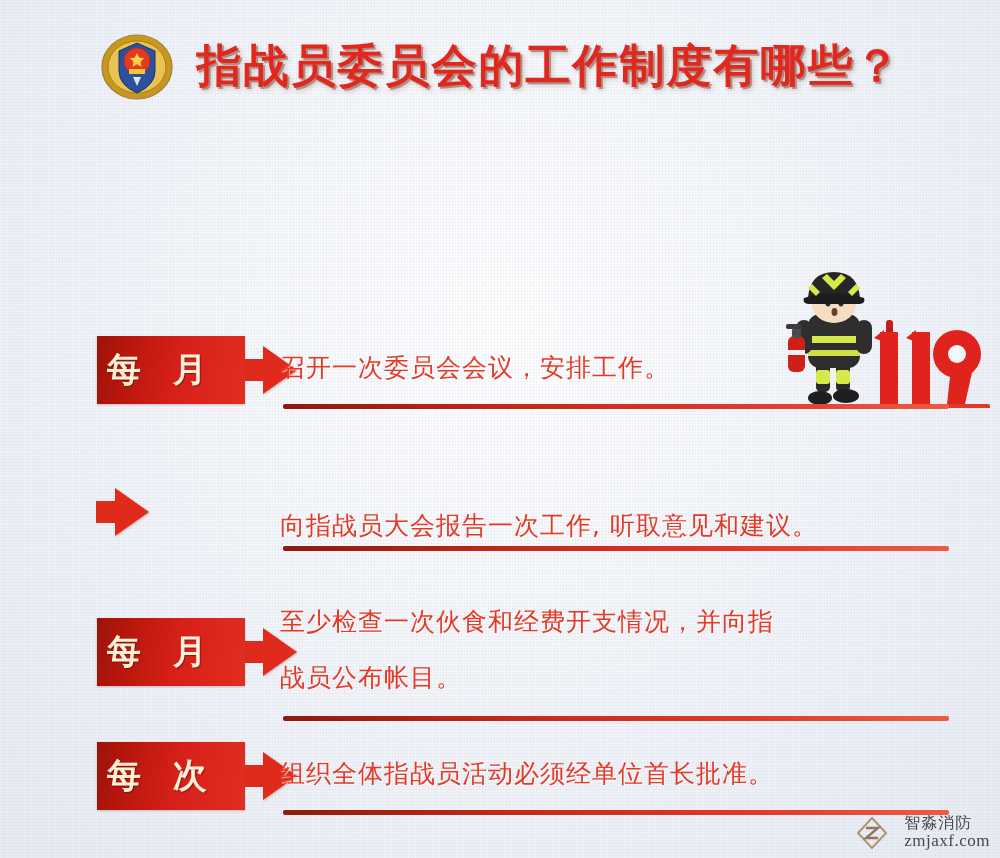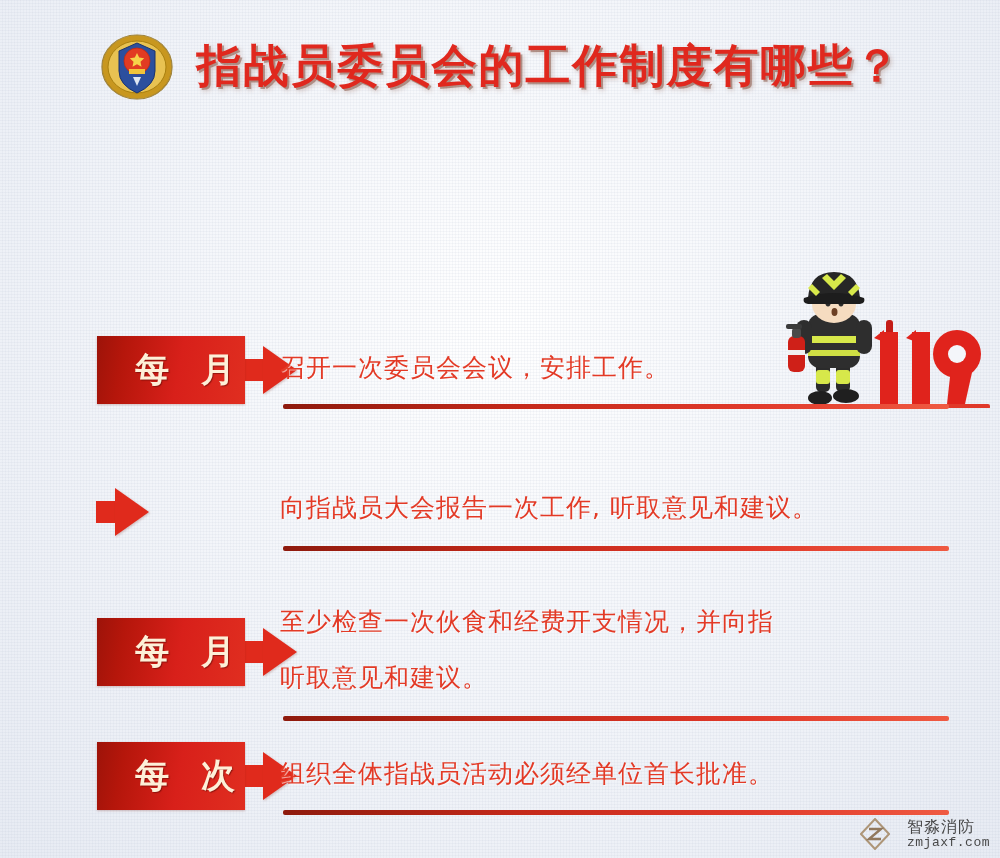--- a/index.html
+++ b/index.html
@@ -48,21 +48,21 @@
   .mascot svg{display:block;}
   
   .row{position:absolute;left:0;width:1000px;}
   .row .chip{
     position:absolute;left:97px;top:0;height:68px;
     display:flex;align-items:center;
   }
   .chipbox{
     position:relative;height:68px;width:148px;
     background:linear-gradient(100deg,#9d1309 0%,#b5160b 18%,#d8201a 55%,#e02e20 100%);
-    display:flex;align-items:center;justify-content:flex-end;
+    display:flex;align-items:center;justify-content:flex-start;
     box-shadow:0 1px 2px rgba(120,30,20,.25);
   }
   .chipbox span{
     font-family:"DejaVu Serif","Liberation Serif",serif;
     font-size:34px;font-weight:bold;color:#fdf0d8;
     letter-spacing:10px;text-indent:10px;
     text-shadow:1px 1px 1px rgba(90,10,5,.55);
     white-space:nowrap;
   }
   .chipbox.wide span{letter-spacing:1px;text-indent:1px;font-size:34px;}
@@ -92,21 +92,21 @@
     border-radius:2px;
   }
   
   .watermark{
     position:absolute;right:10px;bottom:8px;
     display:flex;align-items:center;gap:17px;opacity:.92;
   }
   .wm-logo{width:30px;height:32px;flex:0 0 auto;}
   .wm-text{display:flex;flex-direction:column;line-height:1.05;}
   .wm-cn{font-size:16px;color:#3a3a3a;font-family:"DejaVu Sans",sans-serif;letter-spacing:1px;}
-  .wm-en{font-size:13px;color:#3a3a3a;font-family:Liberation Mono, monospace;letter-spacing:.5px;}
+  .wm-en{font-size:17px;color:#3a3a3a;font-family:Liberation Serif, serif;letter-spacing:.5px;}
 </style>
 </head>
 <body>
 
 <div class="poster">
 
   <div class="header">
     <div class="badge">
       <svg viewBox="0 0 76 70">
         <g>
@@ -190,34 +190,34 @@
     </div>
     <div class="body" style="top:4px">召开一次委员会会议，安排工作。</div>
     <div class="rule" style="left:283px;top:68px;width:666px"></div>
   </div>
 
   <div class="row" style="top:478px">
     <div class="chip">
       <div class="arrowstem"></div>
       <div class="arrow"></div>
     </div>
-    <div class="body" style="top:2px">向指战员大会报告一次工作, 听取意见和建议。</div>
+    <div class="body" style="top:20px">向指战员大会报告一次工作, 听取意见和建议。</div>
     <div class="rule" style="left:283px;top:68px;width:666px"></div>
   </div>
 
   <div class="row" style="top:598px">
     <div class="chip" style="top:20px">
       <div class="chipbox">
         <span>每 月</span>
       </div>
       <div class="arrowstem"></div>
       <div class="arrow"></div>
     </div>
     <div class="body" style="top:-4px">至少检查一次伙食和经费开支情况，并向指</div>
-    <div class="body" style="top:52px">听取意见和建议。</div>
+    <div class="body" style="top:52px">战员公布帐目。</div>
     <div class="rule" style="left:283px;top:118px;width:666px"></div>
   </div>
 
   <div class="row" style="top:742px">
     <div class="chip">
       <div class="chipbox">
         <span>每 次</span>
       </div>
       <div class="arrowstem"></div>
       <div class="arrow"></div>

